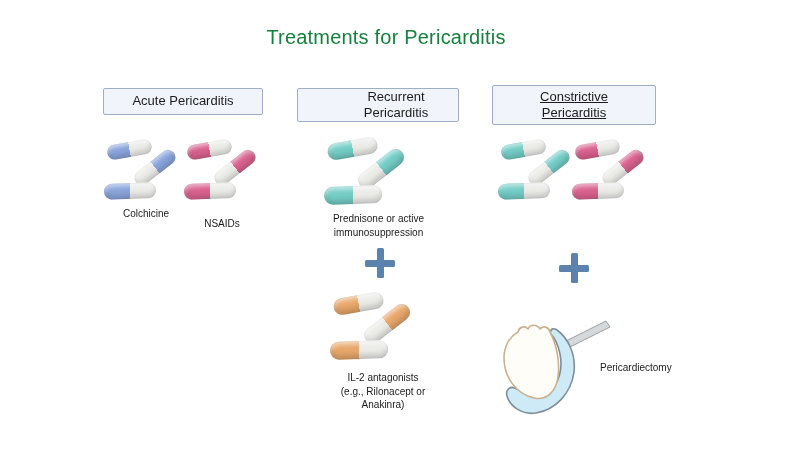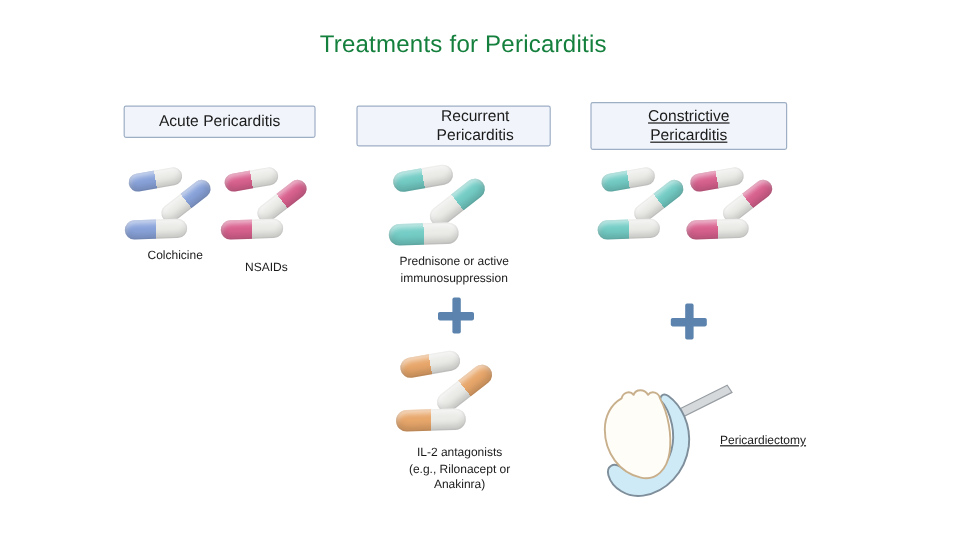--- a/index.html
+++ b/index.html
@@ -38,21 +38,21 @@
   .p1 { left:3px;  top:1px;  width:45px; height:15px; transform:rotate(-10deg); }
   .p2 { left:27px; top:19px; width:48px; height:15px; transform:rotate(-38deg); }
   .p3 { left:0px;  top:42px; width:52px; height:16px; transform:rotate(-2deg); }
 
   .lbl { position:absolute; font-size:10px; line-height:13.5px; text-align:center; white-space:pre-line; color:#1b1b1b; }
   #lbl-colchicine     { left:104px; top:207px; width:84px; }
   #lbl-nsaids         { left:182px; top:217px; width:80px; }
   #lbl-prednisone     { left:306px; top:212px; width:145px; }
   #lbl-anti           { left:494px; top:213px; width:168px; }
   #lbl-il1            { left:312px; top:371px; width:142px; }
-  #lbl-pericardiectomy{ left:600px; top:361px; width:110px; text-align:left;text-decoration:underline; }
+  #lbl-pericardiectomy{ left:600px; top:361px; width:110px; text-align:left; }
 
   .plus { position:absolute; width:30px; height:30px; }
   .plus .ph { position:absolute; left:0; top:11.5px; width:30px; height:7px; background:var(--plus); border-radius:1.5px; }
   .plus .pv { position:absolute; left:11.5px; top:0; width:7px; height:30px; background:var(--plus); border-radius:1.5px; }
   #plus2 { left:365px; top:248px; }
   #plus3 { left:559px; top:253px; }
 
   #heart-svg { position:absolute; left:494px; top:319px; }
 </style>
 </head>

